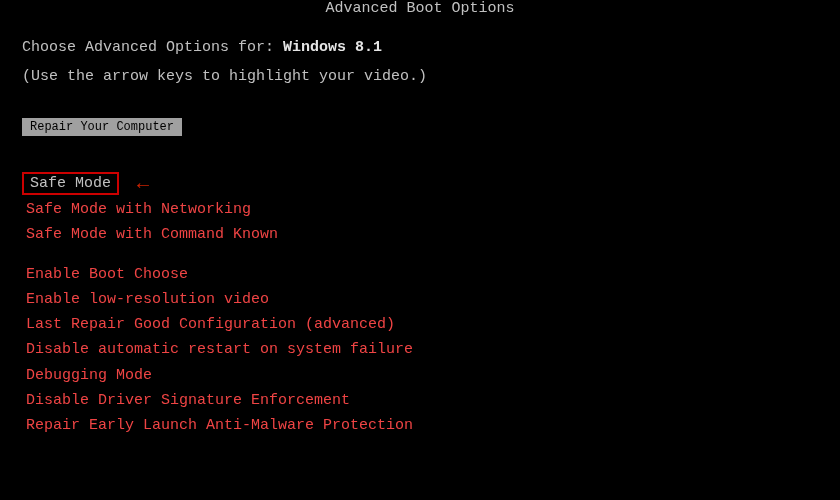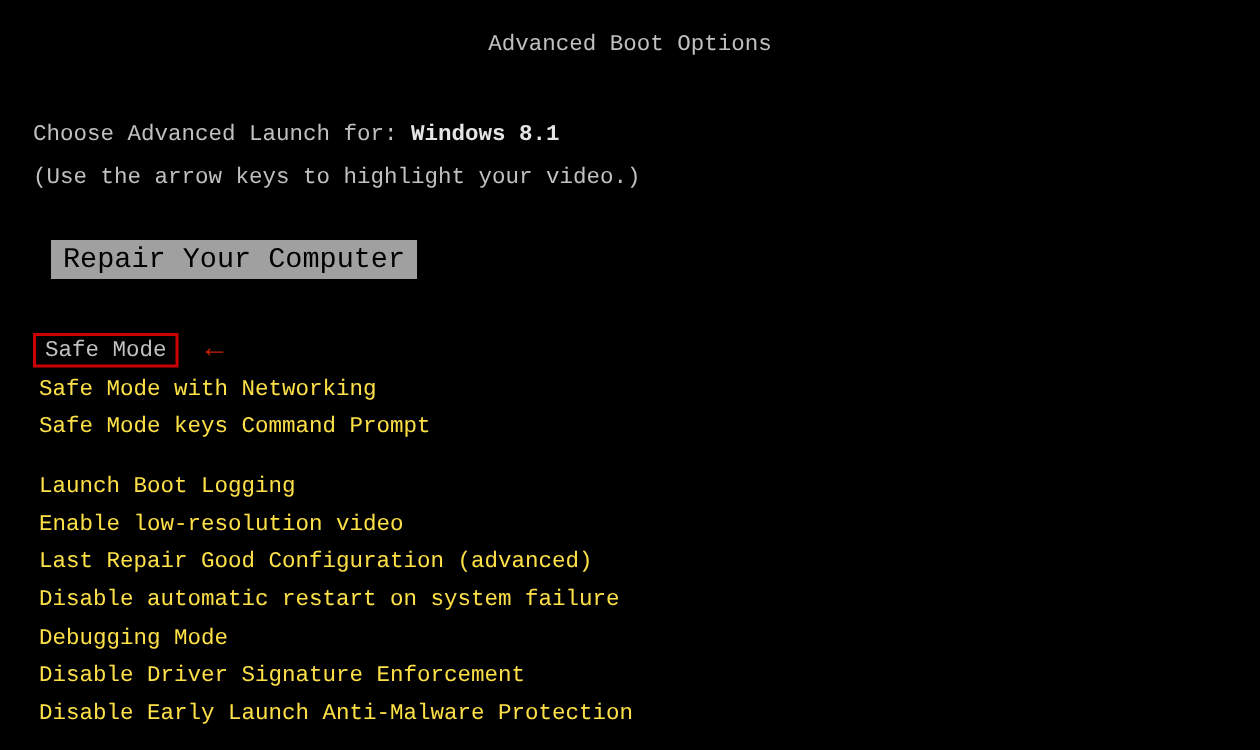--- a/index.html
+++ b/index.html
@@ -22,21 +22,21 @@
     .screen {
       width: 840px;
       height: 500px;
       background: #000;
       position: relative;
       padding: 0;
     }
 
     .title-bar {
       text-align: center;
-      padding: 21px 0;
+      padding: 0 0;
       color: #c0c0c0;
       font-size: 15px;
       border-bottom: none;
     }
 
     .content {
       padding: 20px 22px;
     }
 
     .intro-text {
@@ -49,29 +49,29 @@
     .intro-text .highlight {
       color: #e5e5e5;
       font-weight: bold;
     }
 
     .repair-option {
       display: inline-block;
       background-color: #a0a0a0;
       color: #000000;
       padding: 2px 8px;
-      margin: 14px 0 18px 12px;
+      margin: 14px 0 18px 0;
       font-family: 'Courier New', Courier, monospace;
-      font-size: 19px;
+      font-size: 12px;
     }
 
     .menu-item {
       padding: 1px 4px;
       margin: 0;
-      color: #fde047;
+      color: #ef4444;
       font-size: 15px;
       line-height: 1.55;
       cursor: default;
       display: flex;
       align-items: center;
     }
 
     .menu-group {
       margin-bottom: 14px;
     }
@@ -103,58 +103,58 @@
 </head>
 <body>
 
 <div class="screen">
   <div class="title-bar">
     <span>Advanced Boot Options</span>
   </div>
 
   <div class="content">
     <div class="intro-text">
-      <span>Choose Advanced Launch for: </span><span class="highlight">Windows 8.1</span>
+      <span>Choose Advanced Options for: </span><span class="highlight">Windows 8.1</span>
     </div>
     <div class="intro-text">(Use the arrow keys to highlight your video.)</div>
 
     <div style="margin-top: 16px; margin-bottom: 18px;">
       <span class="repair-option">Repair Your Computer</span>
     </div>
 
     <div class="menu-group">
       <div class="selected-row">
         <span class="selected-box">Safe Mode</span>
         <span class="arrow-right">←</span>
       </div>
       <div class="menu-item">
         <span>Safe Mode with Networking</span>
       </div>
       <div class="menu-item">
-        <span>Safe Mode keys Command Prompt</span>
+        <span>Safe Mode with Command Known</span>
       </div>
     </div>
 
     <div class="menu-group">
       <div class="menu-item">
-        <span>Launch Boot Logging</span>
+        <span>Enable Boot Choose</span>
       </div>
       <div class="menu-item">
         <span>Enable low-resolution video</span>
       </div>
       <div class="menu-item">
         <span>Last Repair Good Configuration (advanced)</span>
       </div>
       <div class="menu-item">
         <span>Disable automatic restart on system failure</span>
       </div>
       <div class="menu-item">
         <span>Debugging Mode</span>
       </div>
       <div class="menu-item">
         <span>Disable Driver Signature Enforcement</span>
       </div>
       <div class="menu-item">
-        <span>Disable Early Launch Anti-Malware Protection</span>
+        <span>Repair Early Launch Anti-Malware Protection</span>
       </div>
     </div>
   </div>
 </div>
 
 </body></html>

